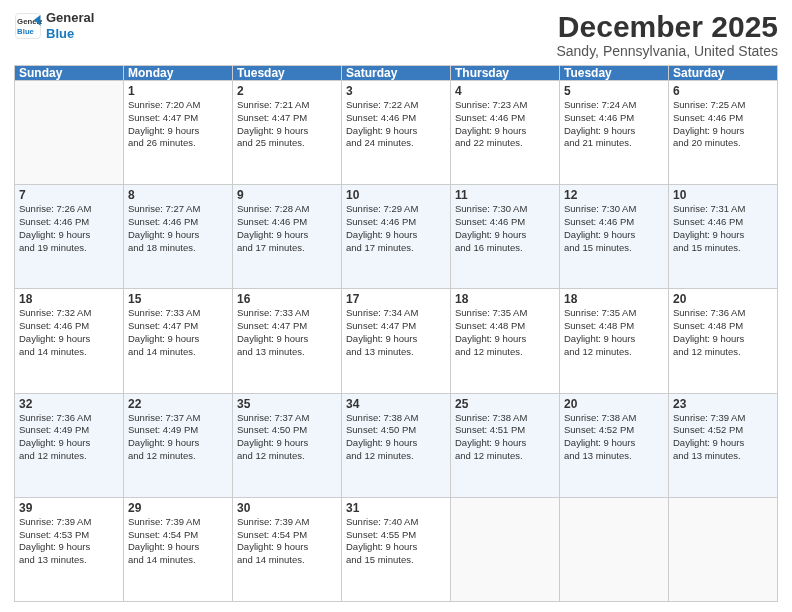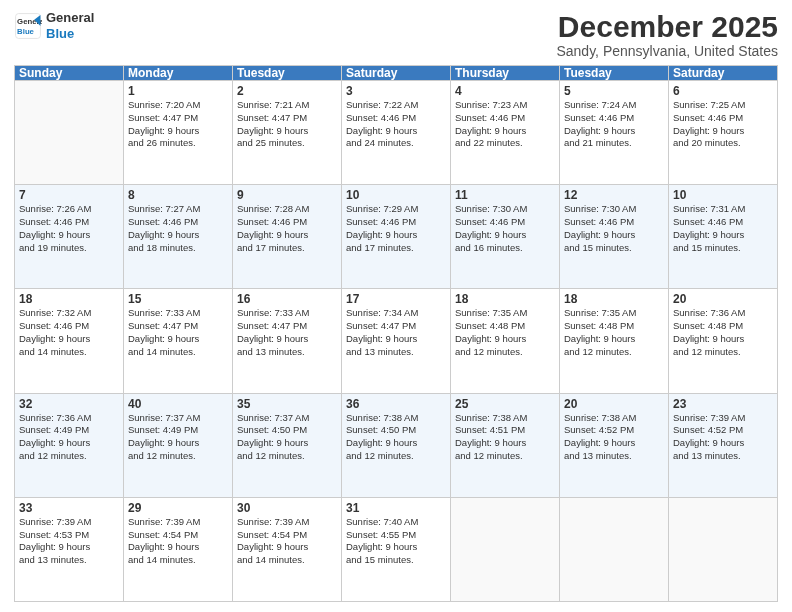--- a/index.html
+++ b/index.html
@@ -215,47 +215,47 @@
             <span class="day-number">20</span>
             <div class="day-info">Sunrise: 7:36 AM<br>Sunset: 4:48 PM<br>Daylight: 9 hours<br>and 12 minutes.</div>
           </td>
         </tr>
         <tr>
           <td>
             <span class="day-number">32</span>
             <div class="day-info">Sunrise: 7:36 AM<br>Sunset: 4:49 PM<br>Daylight: 9 hours<br>and 12 minutes.</div>
           </td>
           <td>
-            <span class="day-number">40</span>
+            <span class="day-number">22</span>
             <div class="day-info">Sunrise: 7:37 AM<br>Sunset: 4:49 PM<br>Daylight: 9 hours<br>and 12 minutes.</div>
           </td>
           <td>
             <span class="day-number">35</span>
             <div class="day-info">Sunrise: 7:37 AM<br>Sunset: 4:50 PM<br>Daylight: 9 hours<br>and 12 minutes.</div>
           </td>
           <td>
-            <span class="day-number">36</span>
+            <span class="day-number">34</span>
             <div class="day-info">Sunrise: 7:38 AM<br>Sunset: 4:50 PM<br>Daylight: 9 hours<br>and 12 minutes.</div>
           </td>
           <td>
             <span class="day-number">25</span>
             <div class="day-info">Sunrise: 7:38 AM<br>Sunset: 4:51 PM<br>Daylight: 9 hours<br>and 12 minutes.</div>
           </td>
           <td>
             <span class="day-number">20</span>
             <div class="day-info">Sunrise: 7:38 AM<br>Sunset: 4:52 PM<br>Daylight: 9 hours<br>and 13 minutes.</div>
           </td>
           <td>
             <span class="day-number">23</span>
             <div class="day-info">Sunrise: 7:39 AM<br>Sunset: 4:52 PM<br>Daylight: 9 hours<br>and 13 minutes.</div>
           </td>
         </tr>
         <tr>
           <td>
-            <span class="day-number">33</span>
+            <span class="day-number">39</span>
             <div class="day-info">Sunrise: 7:39 AM<br>Sunset: 4:53 PM<br>Daylight: 9 hours<br>and 13 minutes.</div>
           </td>
           <td>
             <span class="day-number">29</span>
             <div class="day-info">Sunrise: 7:39 AM<br>Sunset: 4:54 PM<br>Daylight: 9 hours<br>and 14 minutes.</div>
           </td>
           <td>
             <span class="day-number">30</span>
             <div class="day-info">Sunrise: 7:39 AM<br>Sunset: 4:54 PM<br>Daylight: 9 hours<br>and 14 minutes.</div>
           </td>

